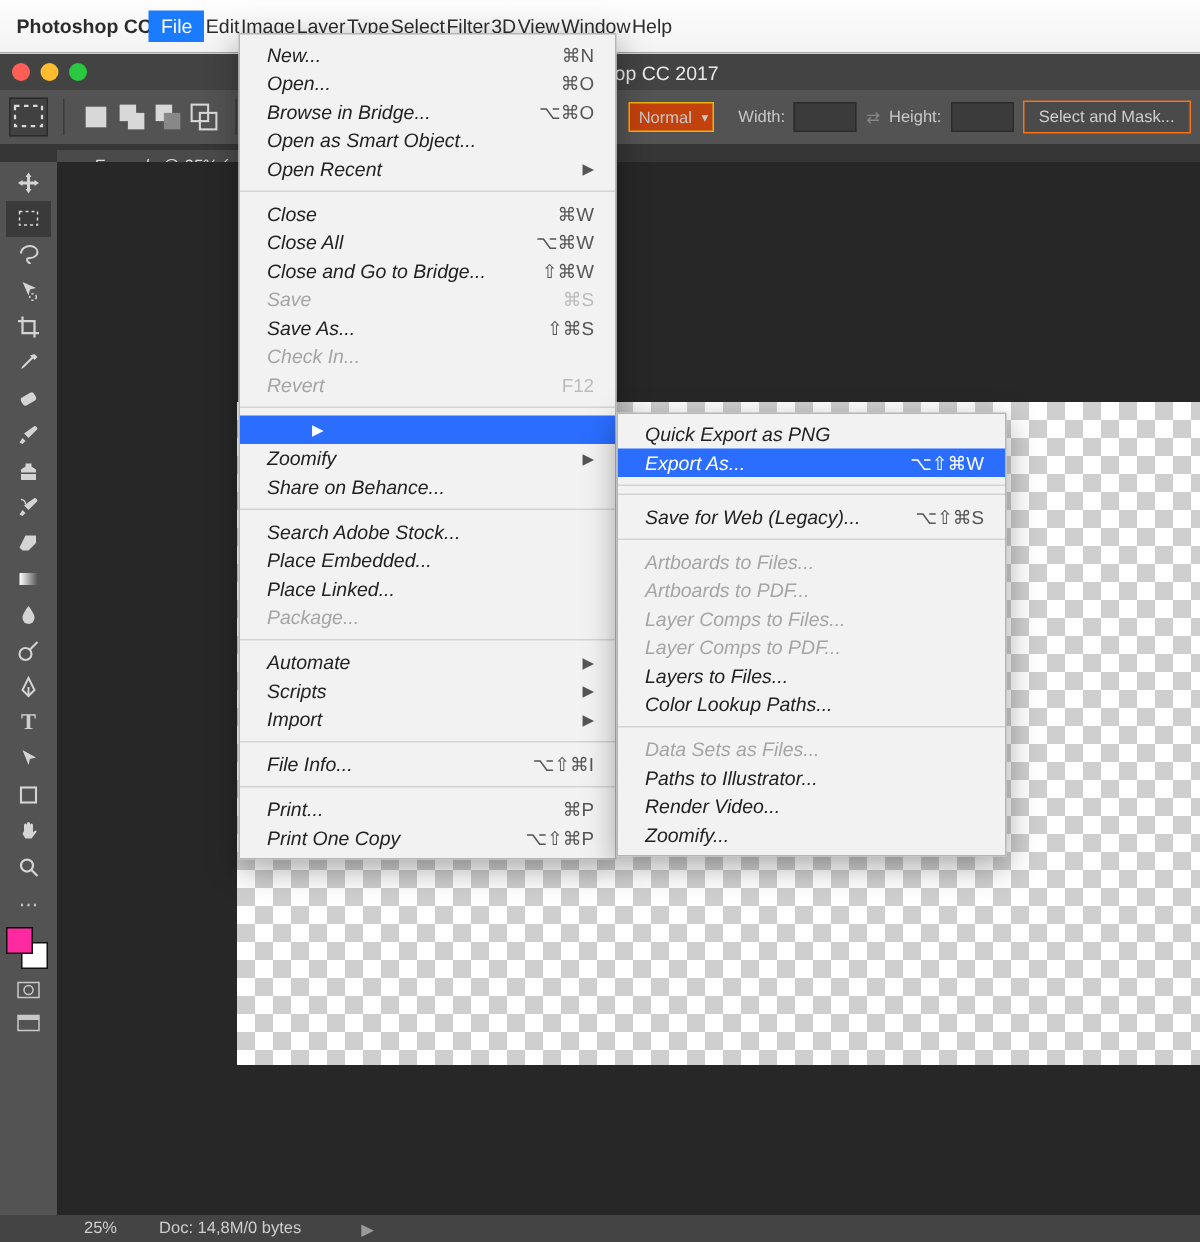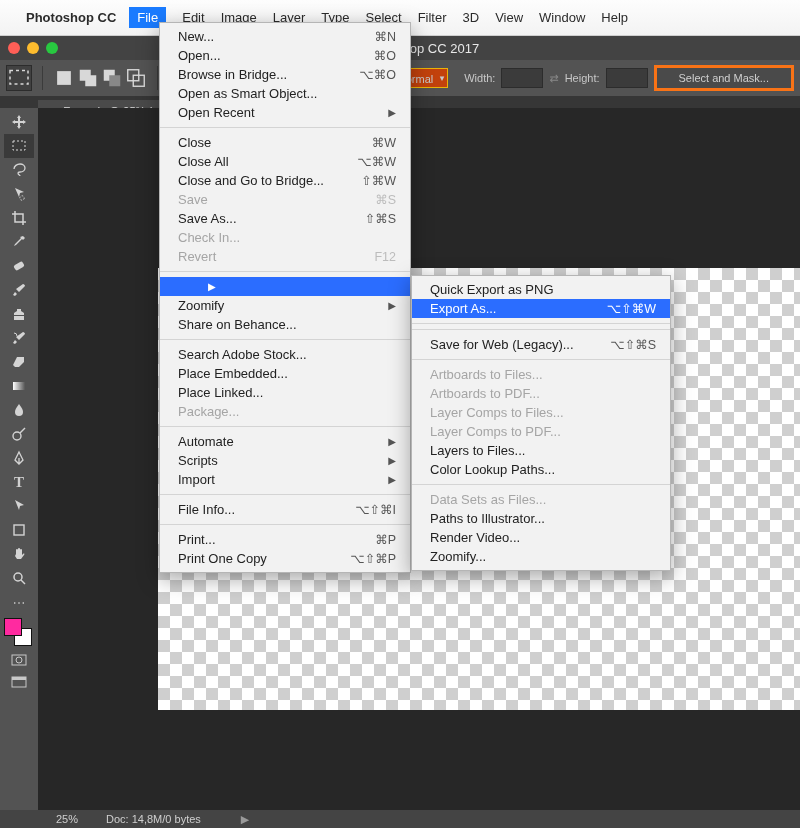--- a/index.html
+++ b/index.html
@@ -1,39 +1,39 @@
 <!DOCTYPE html>
 <html><head>
 <meta charset="utf-8">
 <style>
   * { margin: 0; padding: 0; box-sizing: border-box; font-family: -apple-system, "Helvetica Neue", Arial, sans-serif; }
   body { width: 800px; height: 828px; background: #000; overflow: hidden; position: relative; }
 
   
-  .mac-menubar { height: 36px; background: linear-gradient(#fdfdfd,#f3f3f3); display: flex; align-items: center; font-size: 13px; color: #2b2b2b; padding-left: 10px; gap: 16px; border-bottom: 1px solid #cfcfcf; }
+  .mac-menubar { height: 36px; background: linear-gradient(#fdfdfd,#f3f3f3); display: flex; align-items: center; font-size: 13px; color: #2b2b2b; padding-left: 10px; gap: 1px; border-bottom: 1px solid #cfcfcf; }
   .mac-menubar .apple { font-size: 15px; }
   .mac-menubar .app  { font-weight: 700; }
   .mac-menubar .open { background:#1a7bff; color:#fff; padding: 3px 8px; border-radius:0; margin-left:-3px; }
 
   
   .ps-titlebar { height: 24px; background:#434343; display:flex; align-items:center; padding-left:8px; gap:7px; position:relative;}
   .traffic { display:flex; gap:7px; }
   .tl { width:12px; height:12px; border-radius:50%; }
   .tl.r{background:#ff5f57;} .tl.y{background:#febc2e;} .tl.g{background:#28c840;}
   .ps-title { position:absolute; left:0; right:0; text-align:center; color:#e8e8e8; font-size:13px; pointer-events:none;}
 
   .ps-optionsbar { height:36px; background:#535353; display:flex; align-items:center; padding:0 6px; gap:6px; font-size:11px; color:#c8c8c8;}
   .ps-optionsbar .tool-ind { width:26px; height:26px; border:1px solid #2c2c2c; background:#414141; display:flex; align-items:center; justify-content:center;}
   .ps-optionsbar .grp{ display:flex; gap:2px;}
   .ps-optionsbar .ico{ width:22px; height:22px; display:flex;align-items:center;justify-content:center; color:#d0d0d0;}
   .ps-optionsbar .sep{ width:1px; height:24px; background:#3b3b3b; margin:0 4px;}
   .ps-optionsbar .field{ width:42px; height:20px; background:#3b3b3b; border:1px solid #2c2c2c;}
   .ps-optionsbar .sel{ background:#c2410c; border:1px solid #eab308; padding:4px 14px 2px 6px; font-size:11px; position:relative;}
   .ps-optionsbar .sel::after{content:"▾"; position:absolute; right:3px; font-size:9px;}
-  .ps-optionsbar .btn-r{ margin-left:auto; background:#4a4a4a; border:3px solid #f97316; padding:4px 22px; font-size:11px; color:#cfcfcf;}
+  .ps-optionsbar .btn-r{ margin-left:auto; background:#4a4a4a; border:1px solid #f97316; padding:4px 10px; font-size:11px; color:#cfcfcf;}
 
   .ps-tabbar { height:26px; background:#363636; display:flex; align-items:flex-end;}
   .ps-tabbar .tab{ background:#4a4a4a; color:#dcdcdc; font-size:11px; font-style:italic; padding:5px 14px 5px 10px; margin-left:38px; display:flex; align-items:center; gap:8px;}
   .ps-tabbar .x{ color:#bdbdbd; font-style:normal; cursor:pointer;}
 
   .ps-body { position:absolute; top:108px; left:0; right:0; bottom:18px; background:#272727; display:flex;}
   .ps-toolbar { width:38px; background:#535353; display:flex; flex-direction:column; align-items:center; padding-top:2px; gap:0;}
   .ps-toolbar .t{ width:30px; height:24px; display:flex; align-items:center; justify-content:center; color:#d0d0d0; font-size:15px; position:relative; cursor:pointer;}
   .ps-toolbar .t.selected{ background:#3a3a3a; }
   .ps-toolbar .t svg{ width:16px; height:16px; }
@@ -48,21 +48,21 @@
      linear-gradient(45deg,#cfcfcf 25%,transparent 25%,transparent 75%,#cfcfcf 75%),
      linear-gradient(45deg,#cfcfcf 25%,transparent 25%,transparent 75%,#cfcfcf 75%);
     background-color:#ffffff;
     background-size:24px 24px;
     background-position:0 0,12px 12px;
   }
 
   
   .menu { position:absolute; background:#f2f2f2; border:1px solid #b5b5b5; box-shadow:0 6px 20px rgba(0,0,0,.35); font-size:13px; color:#222; padding:4px 0;}
   .menu .item{ display:flex; align-items:center; height:19px; padding:0 14px 0 18px; white-space:nowrap; cursor:default;}
-  .menu .item .lbl{ flex:1; }
+  .menu .item .lbl{ flex:1;font-style:italic; }
   .menu .item .sc{ color:#555; margin-left:30px; font-size:12.5px;}
   .menu .item .arrow{ margin-left:30px; font-size:10px; color:#555;}
   .menu .item.disabled{ color:#a5a5a5;gap:32px;}
   .menu .item.disabled .sc{ color:#bcbcbc;}
   .menu .item.hl{ background:#2b6dff; color:#fff;}
   .menu .item.hl .sc,.menu .item.hl .arrow{ color:#fff;}
   .menu .sepline{ height:1px; background:#d4d4d4; margin:5px 0;}
 
   .file-menu{ top:22px; left:159px; width:252px;}
   .sub-menu { top:275px; left:411px; width:260px;}

